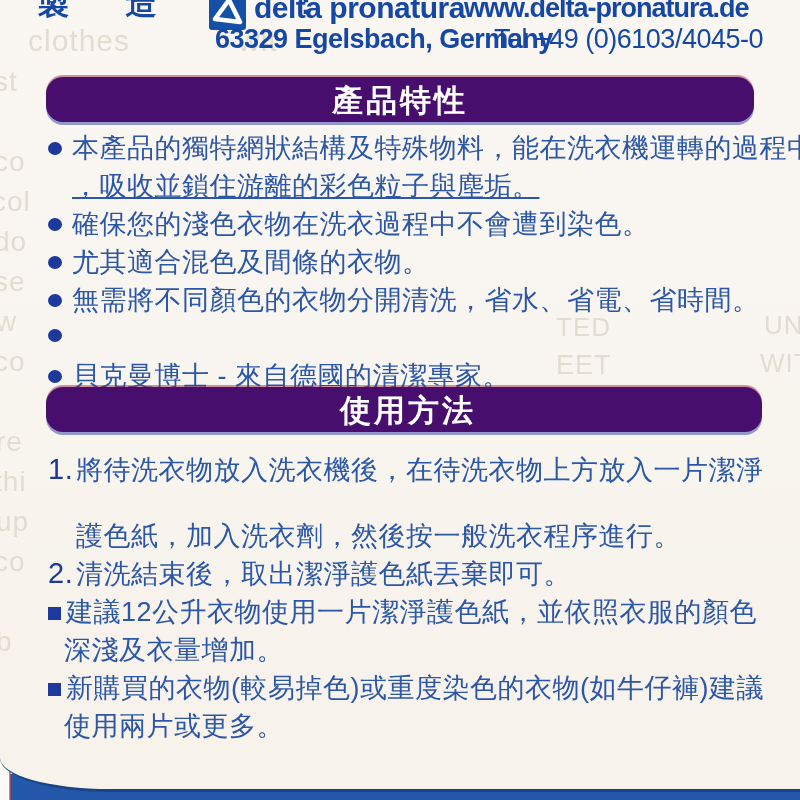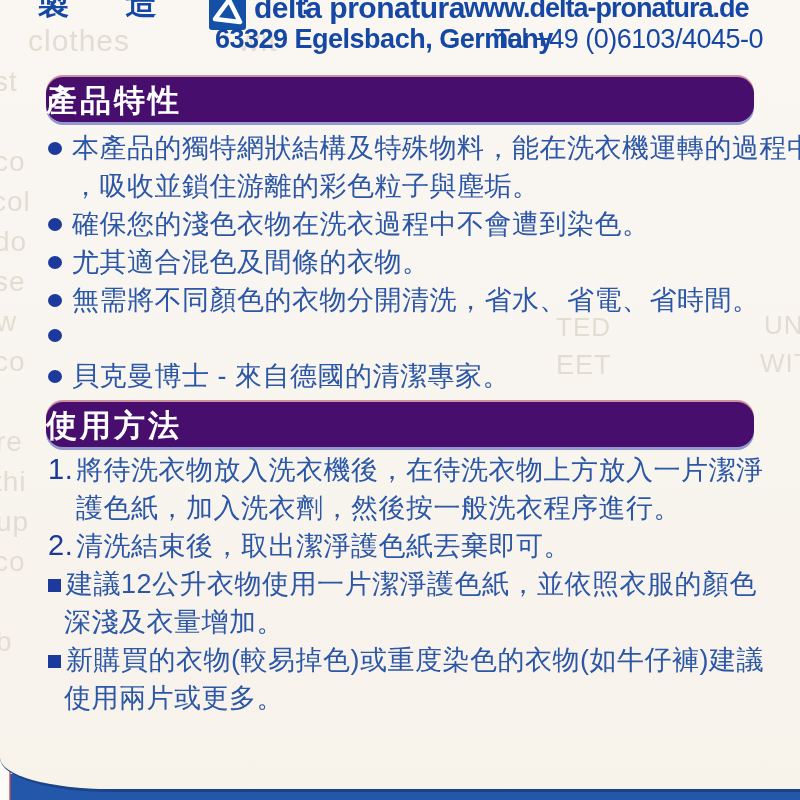--- a/index.html
+++ b/index.html
@@ -24,36 +24,36 @@
   .website{position:absolute;left:464px;top:-7px;font-size:27px;font-weight:bold;
            color:#1547a4;letter-spacing:-1px;white-space:nowrap;}
   .address{position:absolute;left:215px;top:24px;font-size:27px;font-weight:bold;
            color:#1547a4;letter-spacing:-0.5px;white-space:nowrap;text-align:right;}
   .tel{position:absolute;left:494px;top:24px;font-size:27px;font-weight:normal;
        color:#1547a4;letter-spacing:-0.5px;white-space:nowrap;}
   
   .banner{position:absolute;left:46px;width:708px;height:45px;
           background:#470e6e;border-radius:17px;
           color:#ffffff;font-size:31px;font-weight:bold;letter-spacing:3px;
-          line-height:47px;
+          text-align:center;line-height:47px;
           box-shadow:0 -2px 0 rgba(150,25,60,.45), 0 3px 0 rgba(45,60,170,.5);}
   .banner1{top:77px;}
-  .banner2{top:402px;}
+  .banner2{top:387px;padding-left:8px;}
   
   .list{position:absolute;left:48px;width:748px;}
   .features{top:130px;}
   .usage{top:452px;}
   .line{height:38px;font-size:27px;color:#2b57a6;white-space:nowrap;letter-spacing:0.5px;}
   .dot{display:inline-block;width:14px;height:13px;border-radius:50%;
        background:#1b3a9c;margin-right:10px;vertical-align:2px;}
   .sq{display:inline-block;width:13px;height:13px;background:#1b3a9c;
       margin-right:5px;vertical-align:1px;}
   .num{display:inline-block;width:28px;font-size:29px;color:#1b3a9c;}
-  .ind1{padding-left:24px;}
-  .ind2{padding-left:28px;}
+  .ind1{padding-left:24px;text-decoration:underline;}
+  .ind2{padding-left:28px;margin-top:28px;}
   .ind3{padding-left:16px;}
 </style>
 </head>
 <body>
 
 <div class="page">
   <div class="band"></div>
   <div class="red-edge"></div>
 
   <div class="sheet">

